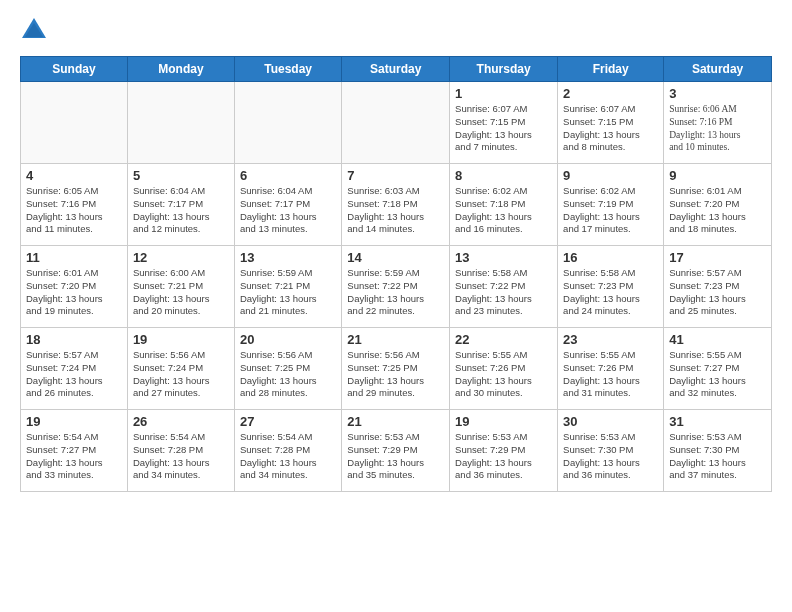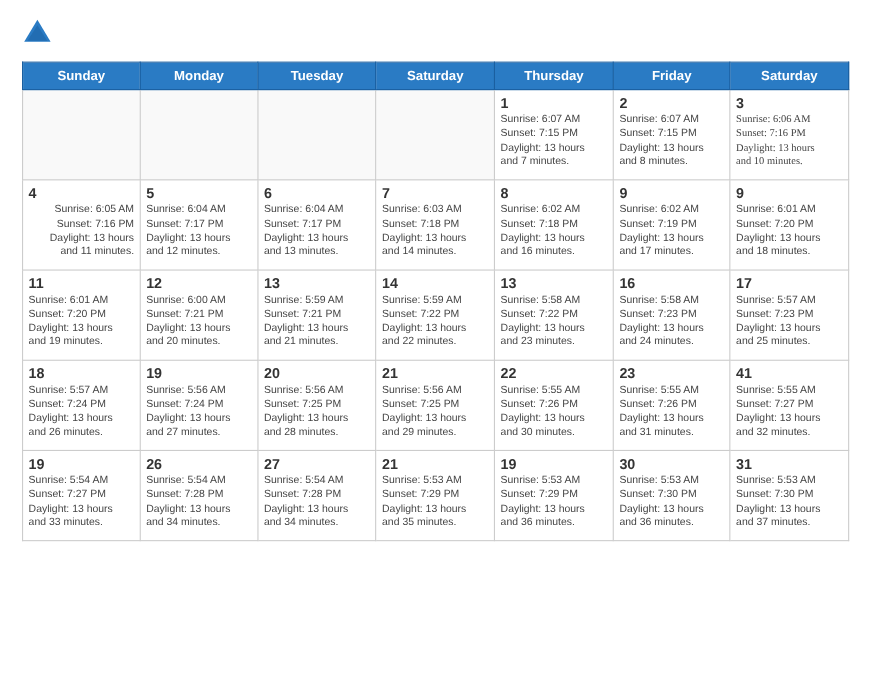--- a/index.html
+++ b/index.html
@@ -155,21 +155,21 @@
             <span class="day-num">3</span>
             <div class="day-info" style="white-space: pre-line; font-family: Liberation Serif, serif;">Sunrise: 6:06 AM
 Sunset: 7:16 PM
 Daylight: 13 hours
 and 10 minutes.</div>
           </td>
         </tr>
         <tr>
           <td>
             <span class="day-num">4</span>
-            <div class="day-info" style="white-space: pre-line; text-align: right;">Sunrise: 6:05 AM
+            <div class="day-info" style="white-space: pre-line;">Sunrise: 6:05 AM
 Sunset: 7:16 PM
 Daylight: 13 hours
 and 11 minutes.</div>
           </td>
           <td>
             <span class="day-num">5</span>
             <div class="day-info" style="white-space: pre-line;">Sunrise: 6:04 AM
 Sunset: 7:17 PM
 Daylight: 13 hours
 and 12 minutes.</div>

